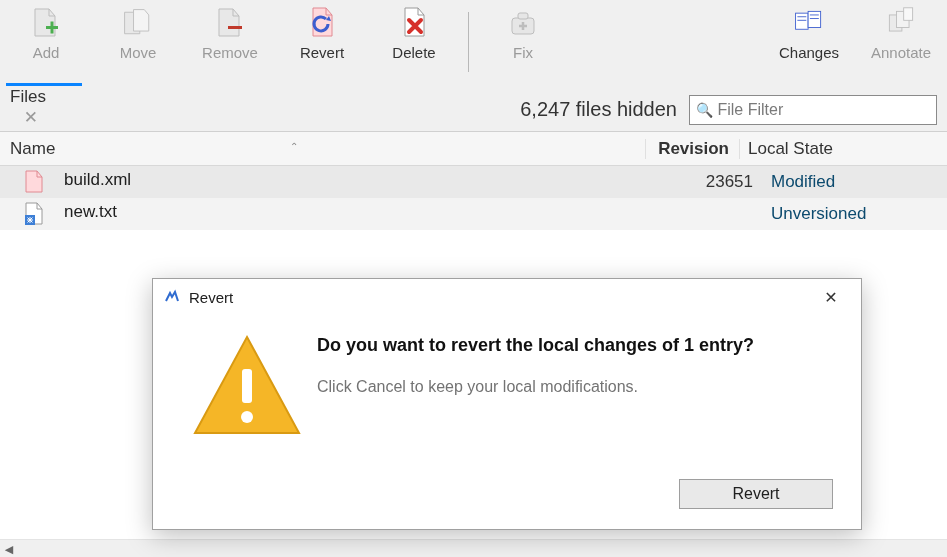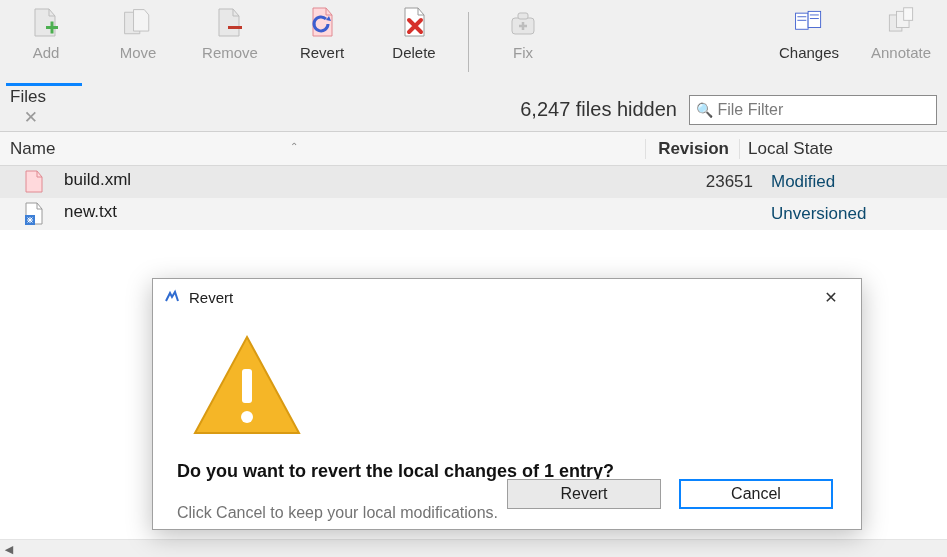--- a/index.html
+++ b/index.html
@@ -151,21 +151,20 @@
     height: 36px;
     display: flex; align-items: center;
     padding: 0 10px;
     font-size: 15px;
   }
   .dlg-app-ico { width: 18px; height: 18px; margin-right: 8px; display:flex;align-items:center;justify-content:center;}
   .dlg-close { margin-left: auto; width: 40px; text-align: center; font-size: 16px; color: #333;}
   .dlg-body {
     display: flex;
     padding: 8px 24px 0 24px;
-    flex-direction: column;
   }
   .dlg-warn { width: 140px; display:flex; align-items:flex-start; justify-content:center; padding-top:6px;}
   .dlg-text { flex: 1; padding-top: 12px;}
   .dlg-heading { font-weight: 700; font-size: 18px; color: #111; margin-bottom: 22px;}
   .dlg-sub { font-size: 16px; color: #737373;}
   .dlg-buttons {
     position: absolute;
     right: 28px; bottom: 20px;
     display: flex; gap: 18px;
   }
@@ -364,17 +363,14 @@
     </div>
     <div class="dlg-text">
       <div class="dlg-heading">Do you want to revert the local changes of 1 entry?</div>
       <div class="dlg-sub">Click Cancel to keep your local modifications.</div>
     </div>
   </div>
   <div class="dlg-buttons">
     <div class="btn">
       <span>Revert</span>
     </div>
-    <div class="btn primary">
-      <span>Cancel</span>
-    </div>
   </div>
 </div>
 
 </body></html>

